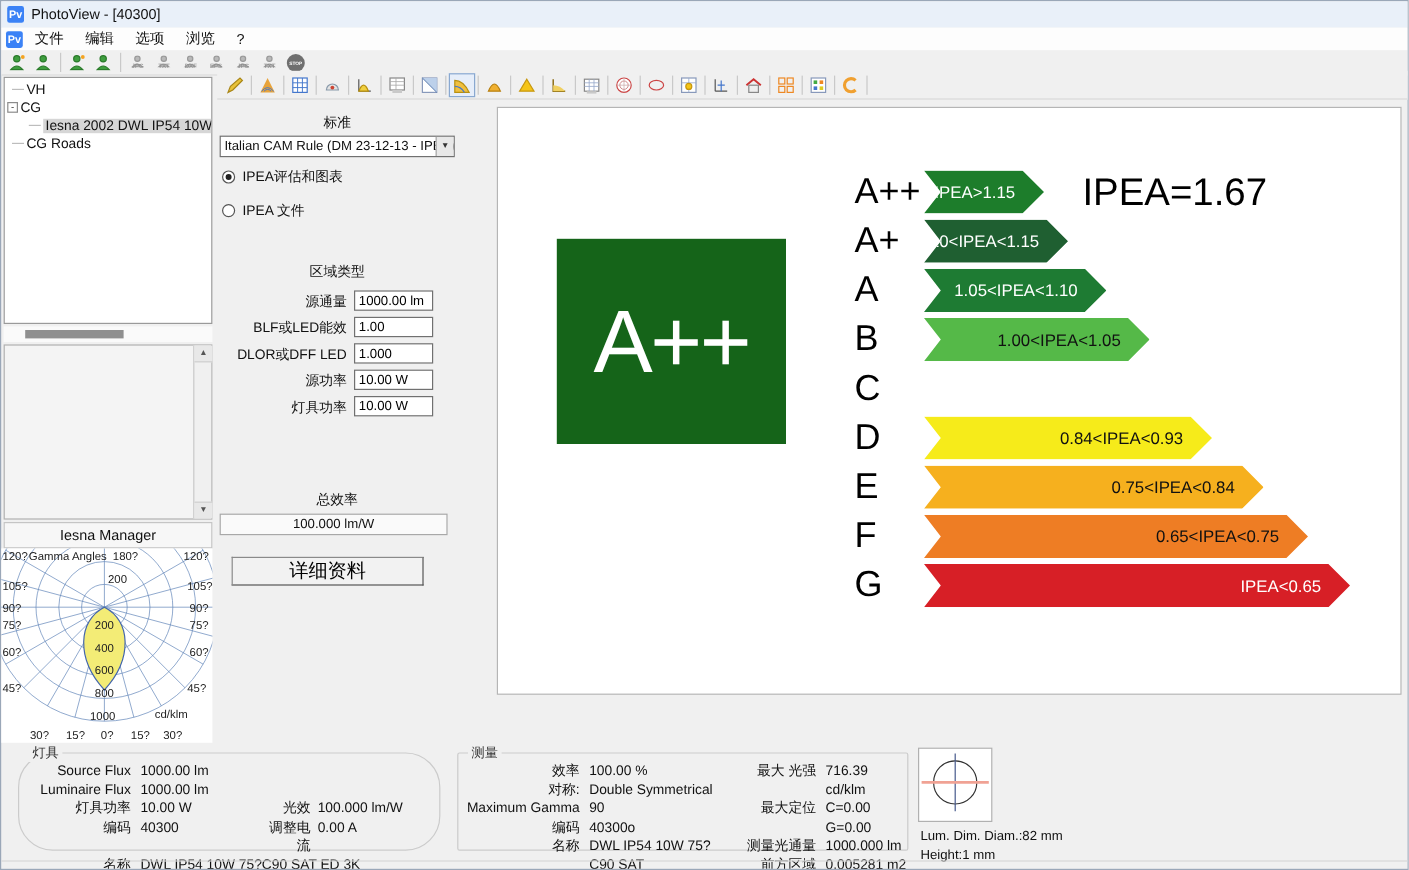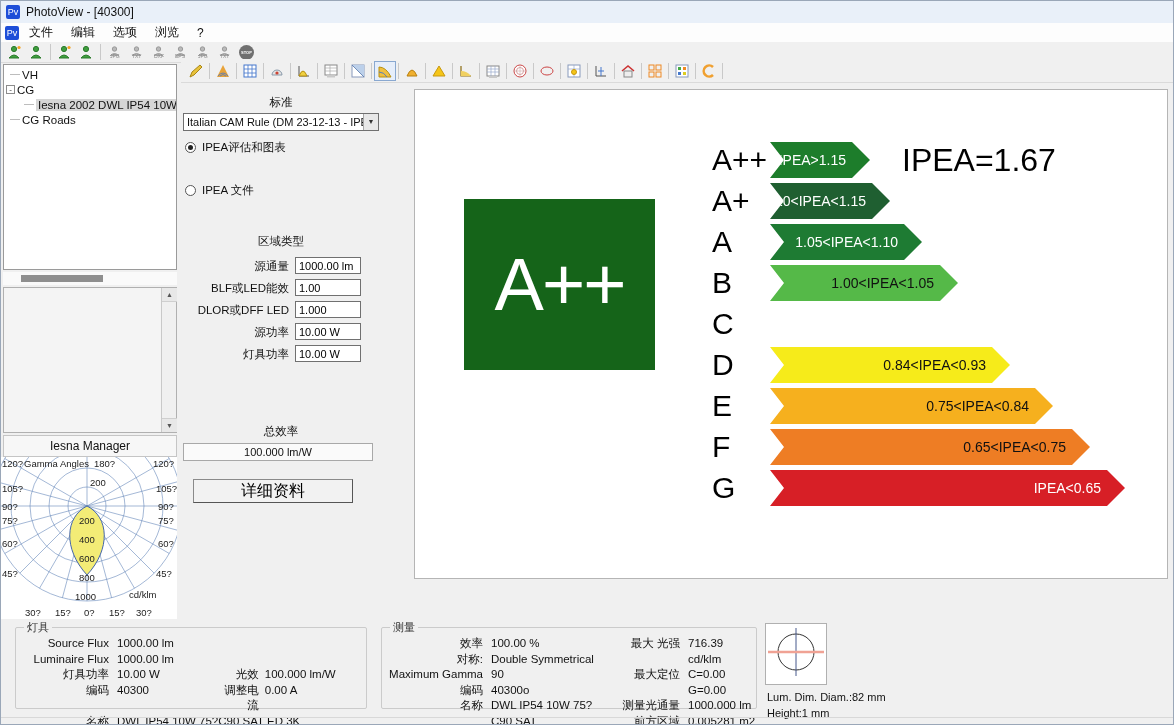--- a/index.html
+++ b/index.html
@@ -3,22 +3,22 @@
 <meta charset="utf-8">
 <style>
   * { box-sizing: border-box; margin: 0; padding: 0; }
   body { font-family: "Liberation Sans", sans-serif; font-size: 12px; color: #111; }
   .app { position: relative; width: 1174px; height: 725px; background: #f0f0f0;
          border: 1px solid #9aa7b8; overflow: hidden; }
 
   
   .titlebar { position: absolute; left: 0; top: 0; width: 100%; height: 22px;
               background: #e9f0f9; display: flex; align-items: center; gap: 6px; padding-left: 5px; }
-  .pv-ico { width: 14px; height: 14px; background: #1d4ed8; color: #fff; font-size: 9px;
-            font-weight: normal; display: flex; align-items: center; justify-content: center; border-radius: 2px; }
+  .pv-ico { width: 14px; height: 14px; background: #3b82f6; color: #fff; font-size: 9px;
+            font-weight: bold; display: flex; align-items: center; justify-content: center; border-radius: 2px; }
   .menubar { position: absolute; left: 0; top: 22px; width: 100%; height: 19px;
              background: #fdfdfd; display: flex; align-items: center; gap: 2px; padding-left: 4px; }
   .menu-item { padding: 1px 8px; cursor: default; }
   .toolbar1 { position: absolute; left: 0; top: 41px; width: 100%; height: 21px;
               background: #f0f0f0; border-bottom: 1px solid #dcdcdc; display: flex;
               align-items: center; gap: 1px; padding-left: 3px; }
   .tb-btn { width: 21px; height: 19px; display: flex; flex-direction: column; align-items: center;
             justify-content: center; border: 1px solid transparent; }
   .tb-btn .sub { font-size: 6px; line-height: 5px; color: #8a8a8a; margin-top: -2px;
                  letter-spacing: 0; transform: scale(0.85); }
@@ -93,21 +93,21 @@
   .grade { width: 58px; font-size: 30px; color: #000; }
   .arrow { height: 36px; display: flex; align-items: center; justify-content: flex-end;
            padding-right: 24px; white-space: nowrap; overflow: hidden;
            clip-path: polygon(0 0, calc(100% - 18px) 0, 100% 50%, calc(100% - 18px) 100%, 0 100%, 14px 50%); }
   .arrow .range { font-size: 14px; }
 
   
   .group { position: absolute; border: 1px solid #cbcbcb; border-radius: 2px; background: #f0f0f0; }
   .glabel { position: absolute; top: -8px; left: 8px; background: #f0f0f0; padding: 0 3px;
             font-size: 11px; color: #333; }
-  .g1 { left: 14px; top: 626px; width: 352px; height: 82px; padding: 8px 0 0 6px; }
+  .g1 { left: 14px; top: 626px; width: 352px; height: 82px; padding: 8px 0 0 6px; border-radius: 29px; }
   .g2 { left: 380px; top: 626px; width: 376px; height: 82px; }
   .info-row { display: flex; font-size: 11.5px; line-height: 15.5px; }
   .il { text-align: right; padding-right: 8px; flex: 0 0 auto; }
   .g1 .il { width: 95px; }
   .g1 .iv { width: 140px; }
   .g1 .il2 { width: 62px; text-align: right; padding-right: 6px; }
   .gcol { position: absolute; top: 8px; }
   .gcol.left { left: 4px; width: 212px; }
   .gcol.right { left: 216px; width: 158px; }
   .gcol.left .il { width: 105px; }
@@ -457,21 +457,21 @@
     <div class="fake-select">
       <span>Italian CAM Rule (DM 23-12-13 - IPEA)</span>
       <span class="dd">▼</span>
     </div>
     <div class="radio-row">
       <span class="radio">
           <span class="dot"></span>
         </span>
       <span>IPEA评估和图表</span>
     </div>
-    <div class="radio-row" style="margin-top:28px;">
+    <div class="radio-row" style="margin-top:13px;">
       <span class="radio"></span>
       <span>IPEA 文件</span>
     </div>
     <div class="f-label-c" style="margin-top:36px;">区域类型</div>
     <div style="margin-top:8px;">
       <div class="field-row">
         <label>源通量</label>
         <input value="1000.00 lm" style="">
       </div>
       <div class="field-row">

